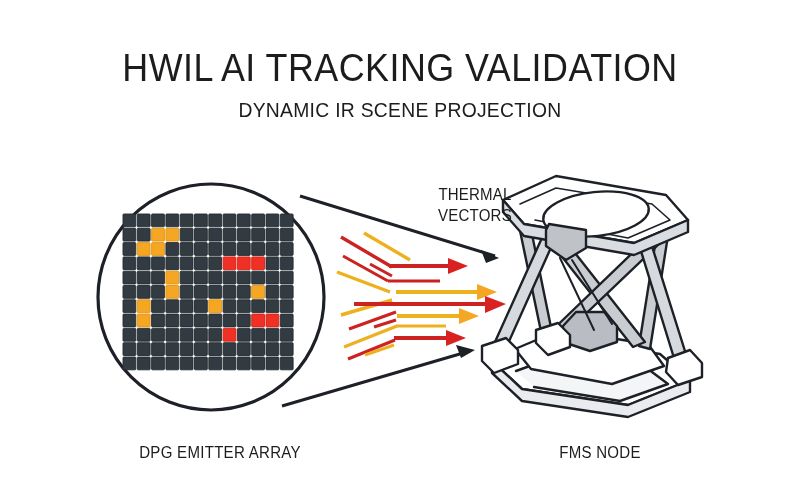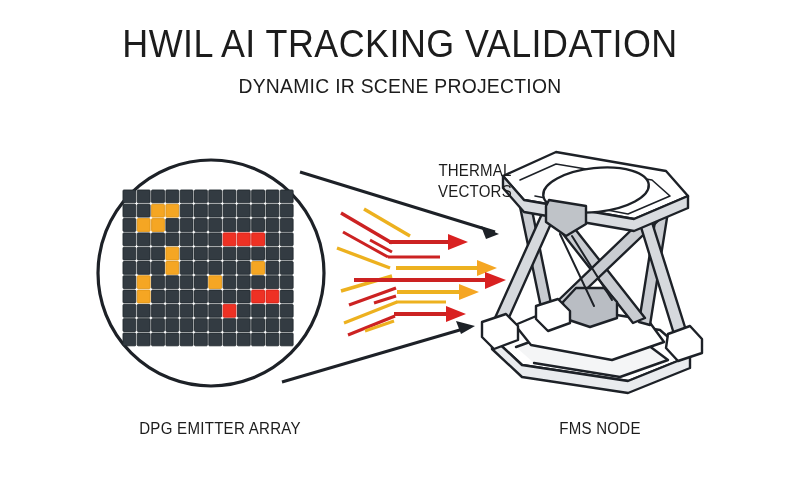--- a/index.html
+++ b/index.html
@@ -3,21 +3,21 @@
 <meta charset="utf-8">
 <style>
   html,body{margin:0;padding:0;}
   body{
     width:800px;height:489px;
     background:#ffffff;
     font-family:"Liberation Sans", sans-serif;
     overflow:hidden;
     position:relative;
   }
-  #root{position:absolute;inset:0;}
+  #root{position:absolute;inset:0;margin-top:24px;}
   .title{
     position:absolute;top:22px;left:0;width:800px;text-align:center;
     font-size:39px;letter-spacing:0.5px;color:#1c1c1c;
     font-weight:400;transform:scaleX(0.92);transform-origin:center top;
     white-space:nowrap;
   }
   .subtitle{
     position:absolute;top:74px;left:0;width:800px;text-align:center;
     font-size:21px;letter-spacing:0.3px;color:#1c1c1c;
     font-weight:400;transform:scaleX(0.92);transform-origin:center top;

